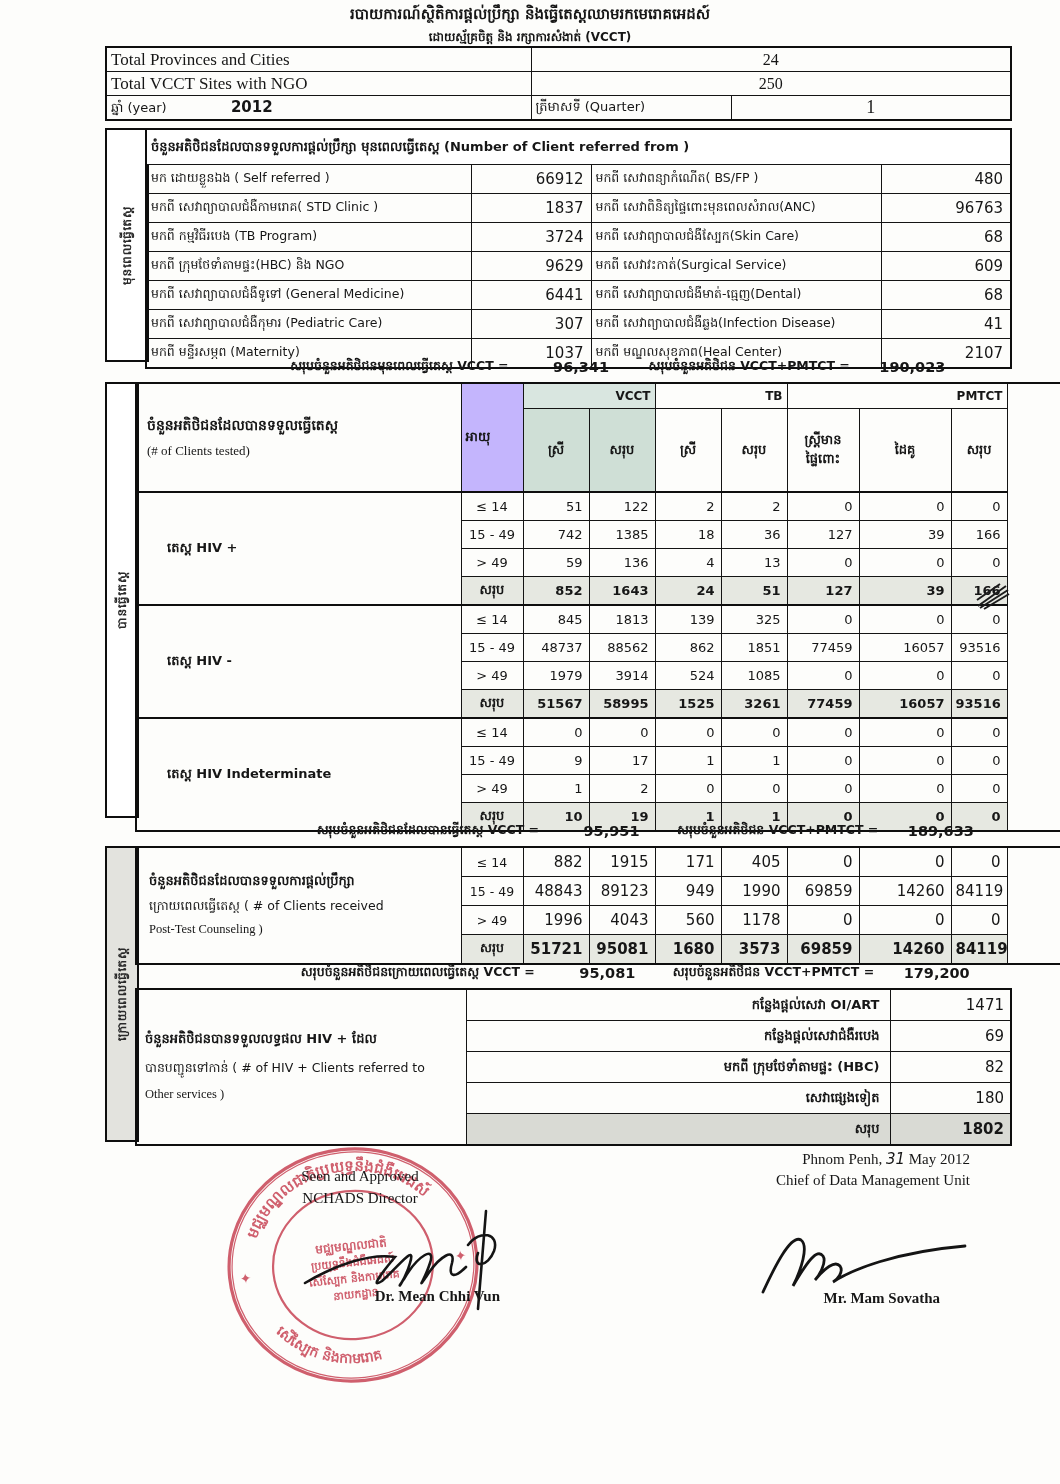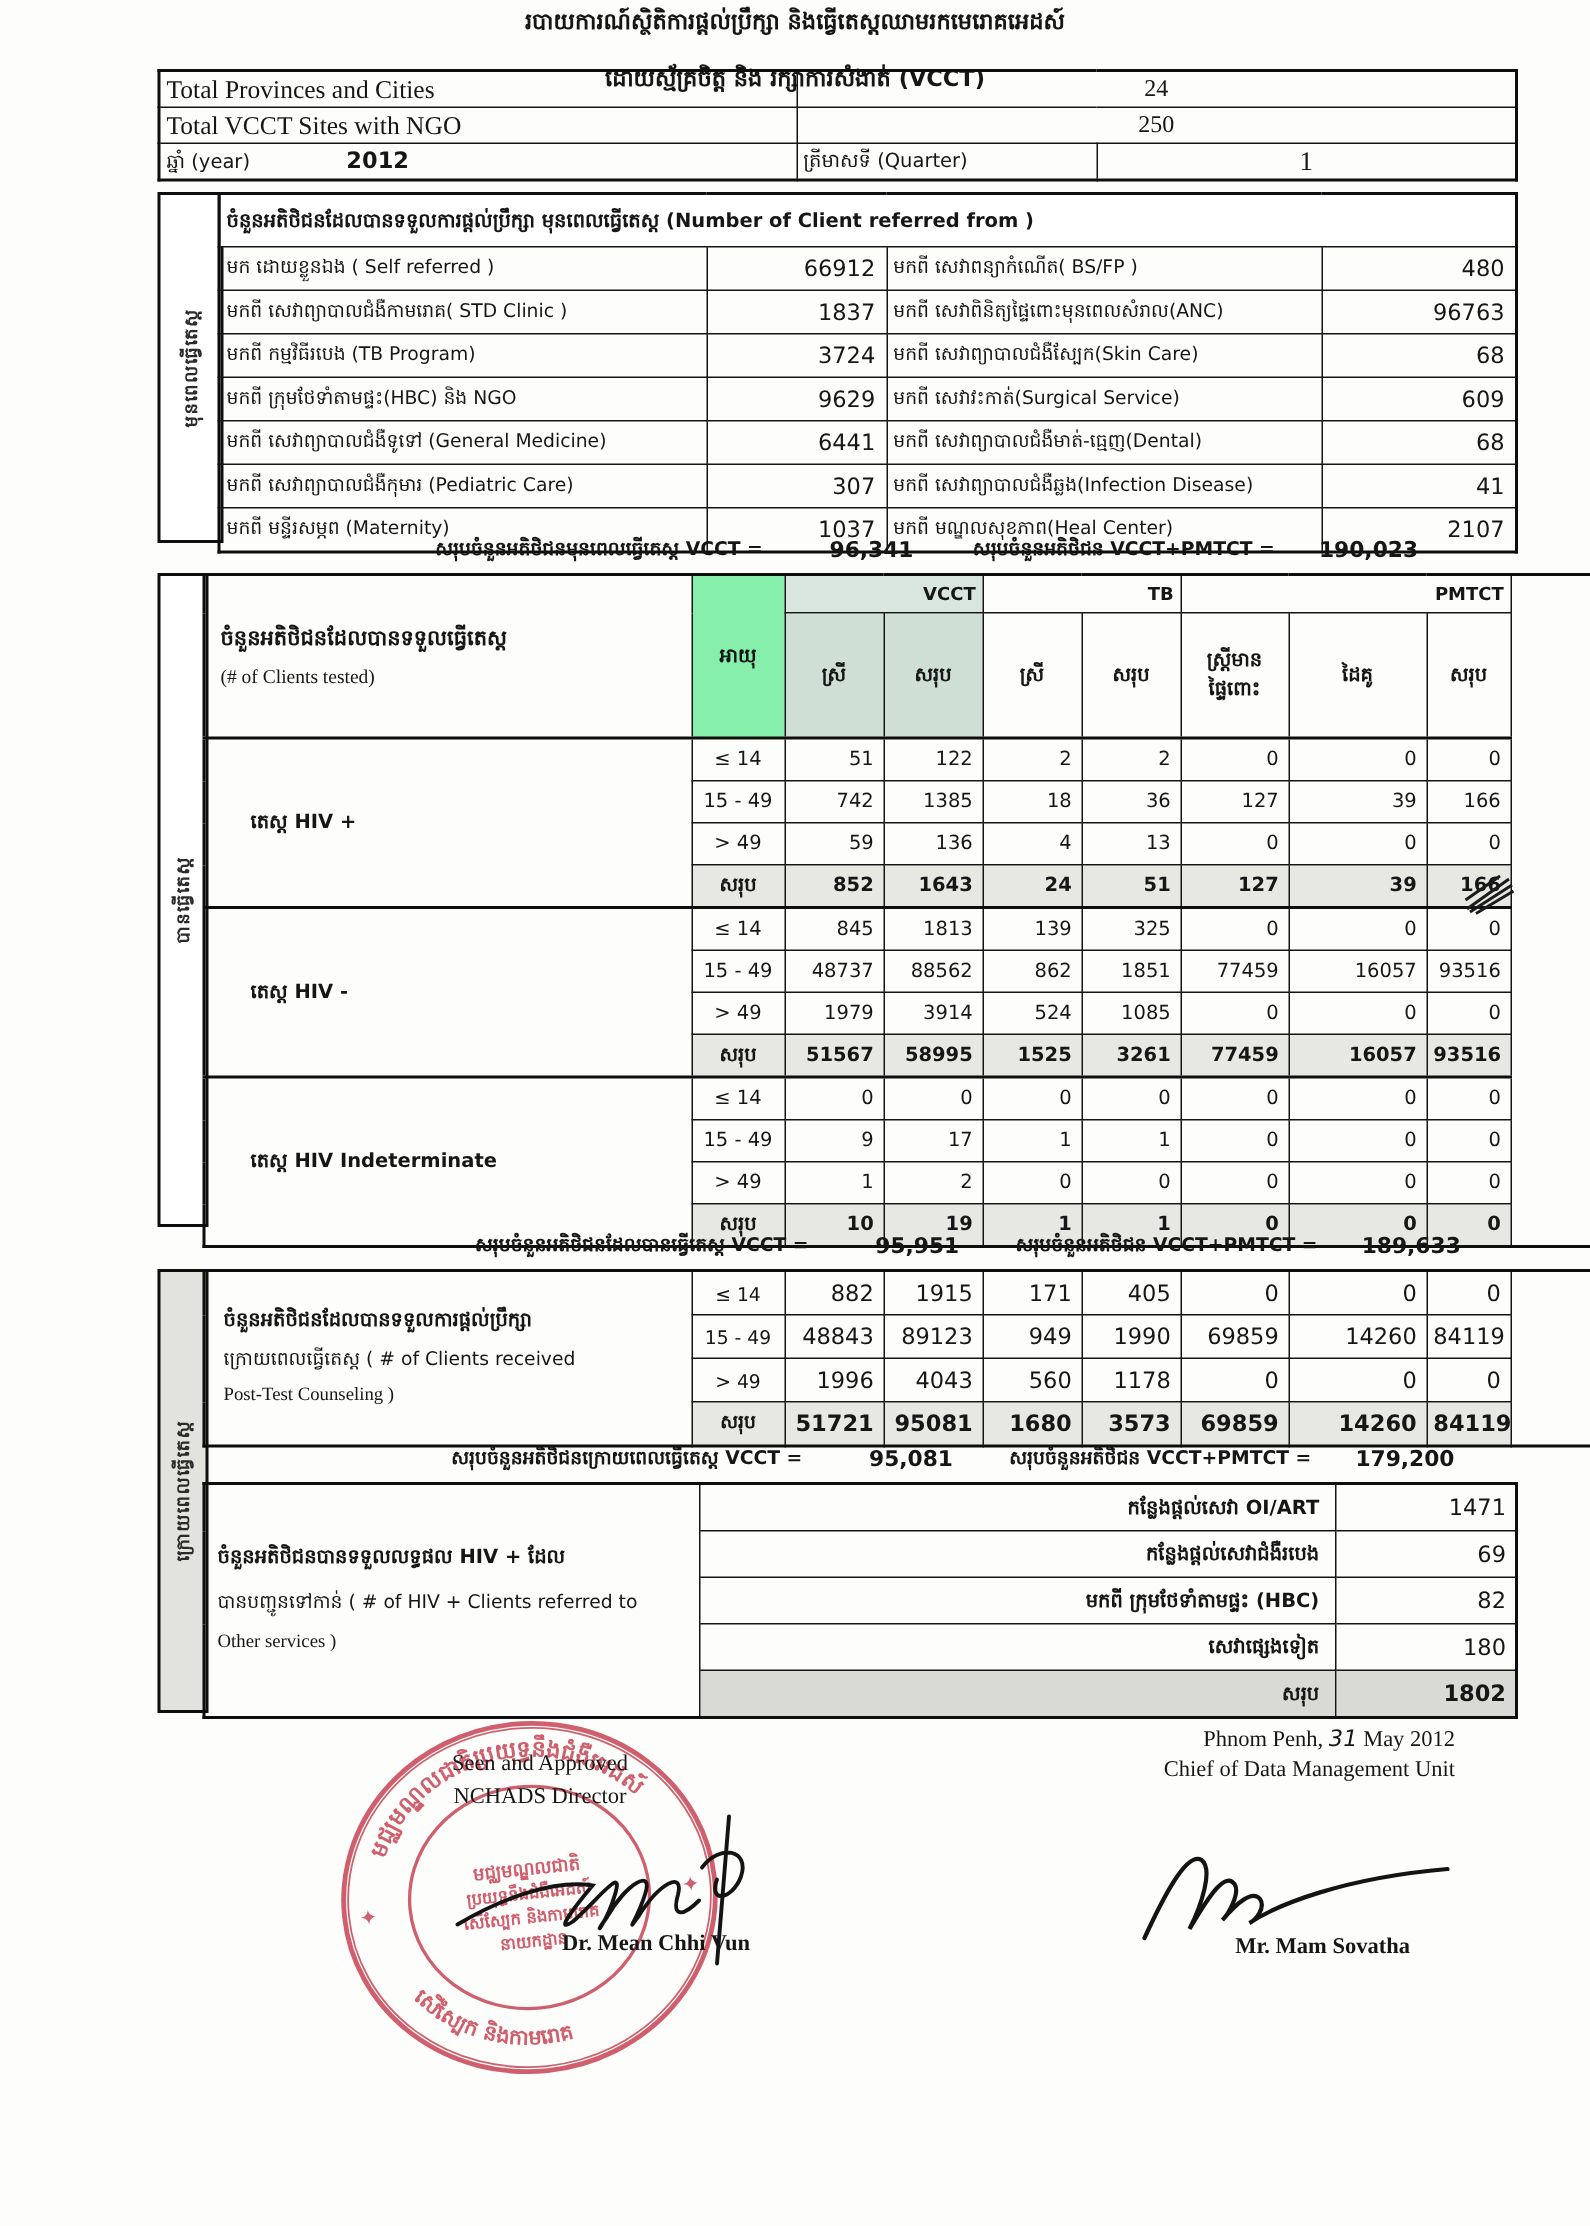--- a/index.html
+++ b/index.html
@@ -5,21 +5,21 @@
   html,body{margin:0;padding:0;background:#9a9a9a;}
   .page{
     position:relative;width:1060px;height:1484px;background:#fdfdfb;
     font-family:"Liberation Serif", serif;color:#161616;overflow:hidden;
   }
   .khm{font-family:"DejaVu Sans", sans-serif;}
   .abs{position:absolute;}
   
   .title{position:absolute;top:4px;left:0;width:100%;text-align:center;}
   .title .l1{font-size:15px;font-weight:bold;}
-  .title .l2{font-size:15px;font-weight:bold;margin-top:16px;}
+  .title .l2{font-size:12px;font-weight:bold;margin-top:3px;}
   
   table{border-collapse:collapse;table-layout:fixed;}
   td{border:1.6px solid #141414;padding:0 4px;overflow:hidden;white-space:nowrap;}
   .t-outer{border:2.6px solid #0e0e0e;}
   
   .t-summary{position:absolute;left:105px;top:46px;width:905px;}
   .t-summary td{height:23px;font-size:17px;}
   .t-summary .val{text-align:center;font-size:16px;}
   .t-summary .yq-lbl{font-size:13px;}
   .t-summary .big1{font-size:18px;text-align:center;}
@@ -41,21 +41,21 @@
   
   .t-tested{position:absolute;left:135px;top:382px;width:875px;}
   .t-tested td{font-size:13px;}
   .t-tested .grp{height:24px;text-align:right;font-weight:bold;font-family:"DejaVu Sans", sans-serif;font-size:12px;}
   .t-tested .grp-vcct{background:#d9e6e0;}
   .t-tested .sub{height:82px;text-align:center;font-weight:bold;font-size:13px;white-space:normal;}
   .t-tested .sub.tint{background:#cfdfd6;}
   .t-tested .lblcell{vertical-align:middle;padding-left:10px;white-space:normal;}
   .t-tested .lblcell .k{font-weight:bold;font-size:14px;}
   .t-tested .lblcell .e{font-size:13px;margin-top:6px;}
-  .t-tested .ageh{text-align:center;font-weight:bold;background:#86efac;font-size:13px;}
+  .t-tested .ageh{text-align:left;font-weight:bold;background:#c4b5fd;font-size:13px;}
   .seclbl{font-weight:bold;font-size:15px;padding-left:30px;vertical-align:middle;white-space:normal;}
   .age{height:27px;text-align:center;font-size:12.5px;font-family:"DejaVu Sans", sans-serif;}
   .num{text-align:right;font-size:15px;font-family:"DejaVu Sans", sans-serif;padding-right:6px;}
   tr.sumrow td{background:#e6e8e1;font-weight:bold;}
   tr.sec-start td{border-top:2.6px solid #0e0e0e;}
   
   .t-post{position:absolute;left:135px;top:846px;width:875px;}
   .t-post td{height:28px;}
   .t-post .lblcell{vertical-align:middle;padding-left:12px;white-space:normal;font-size:12.5px;line-height:1.9;}
   .t-post .lblcell .b{font-weight:bold;font-size:13px;}

